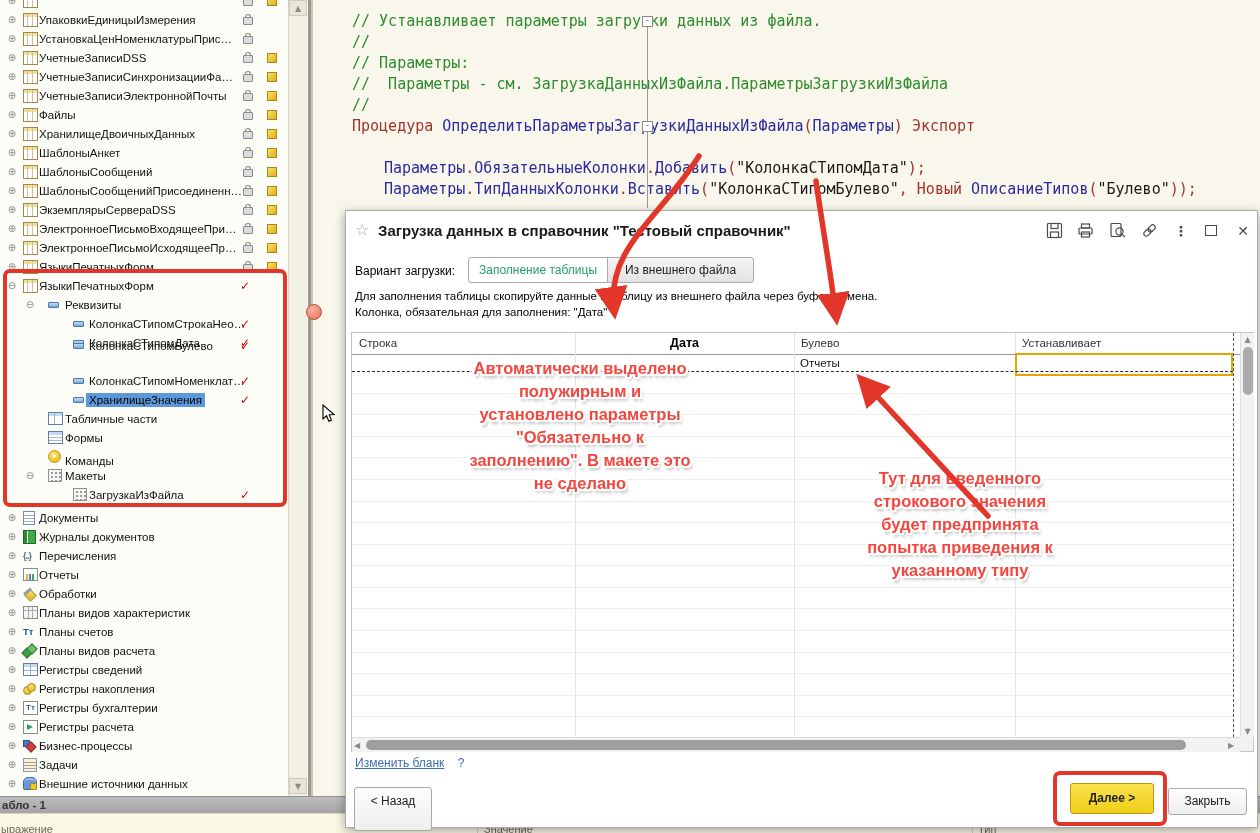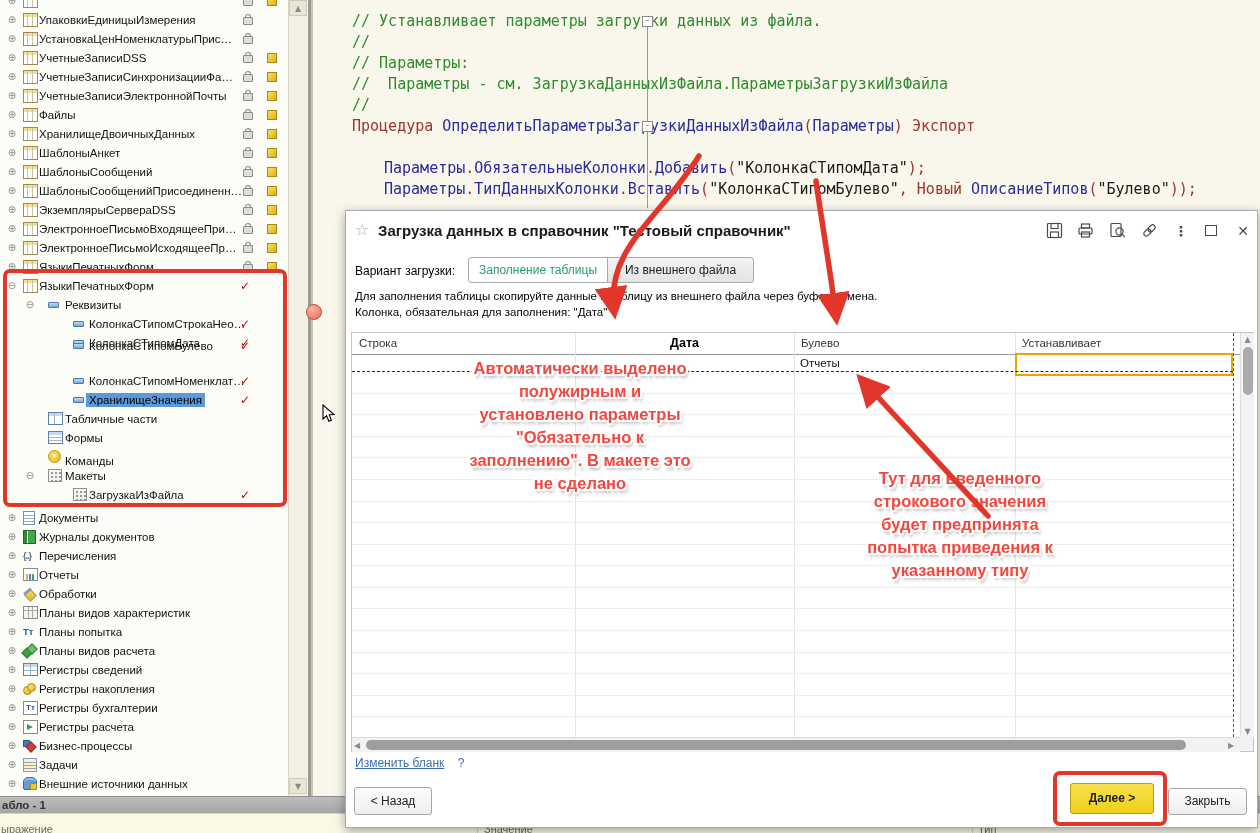--- a/index.html
+++ b/index.html
@@ -111,21 +111,21 @@
   .sb .a{position:absolute;color:#8A8A8A;font-size:8px;font-family:"DejaVu Sans",sans-serif;text-align:center;}
   #vsb{left:888px;top:0;width:13px;height:404px;border-left:1px solid #DDD;}
   #vsb .thumb{position:absolute;left:1.5px;top:14px;width:10px;height:48px;background:#ABABAB;border-radius:5px;}
   #hsb{left:0;top:404px;width:888px;height:14px;border-top:1px solid #DDD;}
   #hsb .thumb{position:absolute;left:14px;top:2px;width:820px;height:10px;background:#9E9E9E;border-radius:5px;}
   #corner{position:absolute;left:888px;top:404px;width:13px;height:14px;background:#F2F2F2;}
   #link-row{position:absolute;left:9px;top:545px;font-size:12px;}
   #link-row a{color:#3B6FB5;text-decoration:underline;cursor:pointer;}
   #link-row .q{color:#3B6FB5;margin-left:10px;text-decoration:none;cursor:pointer;}
   .btn{position:absolute;box-sizing:border-box;border:1px solid #A8A8A8;border-radius:3px;background:linear-gradient(#FDFDFD,#EEEEEE);font-size:12px;text-align:center;cursor:pointer;color:#222;}
-  #btn-back{left:8px;top:576px;width:78px;height:28px;line-height:26px;}
+  #btn-back{left:8px;top:576px;width:78px;height:44px;line-height:26px;}
   #btn-next{left:724px;top:572px;width:84px;height:31px;line-height:29px;background:linear-gradient(#F9E14C,#EFCF18);border:1px solid #B89A10;font-weight:bold;}
   #btn-close{left:822px;top:577px;width:79px;height:27px;line-height:25px;}
   
   #red-tree-box{position:absolute;left:3px;top:269px;width:276px;height:230px;border:4px solid #E2362B;border-radius:7px;z-index:8;}
   #red-next-box{position:absolute;left:1053px;top:771px;width:106px;height:47px;border:4px solid #E2362B;border-radius:7px;z-index:16;}
   .note{position:absolute;z-index:15;text-align:center;font-weight:bold;font-size:16.5px;line-height:23px;color:#F2473F;
     text-shadow:-2px -2px 0 #fff,2px -2px 0 #fff,-2px 2px 0 #fff,2px 2px 0 #fff,0 -2px 0 #fff,0 2px 0 #fff,-2px 0 0 #fff,2px 0 0 #fff,2px 4px 3px rgba(80,80,80,.45);}
   #noteL{left:380px;top:357px;width:400px;}
   #noteR{left:760px;top:467px;width:400px;}
   #arrows{position:absolute;left:0;top:0;width:1260px;height:833px;z-index:15;pointer-events:none;}
@@ -349,21 +349,21 @@
         <span class="tlabel" style="left: 36px;">Обработки</span>
       </div>
       <div class="trow" style="top: 603px;">
         <span class="exp" style="left: 6px;">⊕</span>
         <span class="ti ti-chartchar" style="left: 23px;"></span>
         <span class="tlabel" style="left: 36px;">Планы видов характеристик</span>
       </div>
       <div class="trow" style="top: 622px;">
         <span class="exp" style="left: 6px;">⊕</span>
         <span class="ti ti-chartacc" style="left: 23px;">Тт</span>
-        <span class="tlabel" style="left: 36px;">Планы попытка</span>
+        <span class="tlabel" style="left: 36px;">Планы счетов</span>
       </div>
       <div class="trow" style="top: 641px;">
         <span class="exp" style="left: 6px;">⊕</span>
         <span class="ti ti-chartcalc" style="left: 23px;"></span>
         <span class="tlabel" style="left: 36px;">Планы видов расчета</span>
       </div>
       <div class="trow" style="top: 660px;">
         <span class="exp" style="left: 6px;">⊕</span>
         <span class="ti ti-inforeg" style="left: 23px;"></span>
         <span class="tlabel" style="left: 36px;">Регистры сведений</span>

